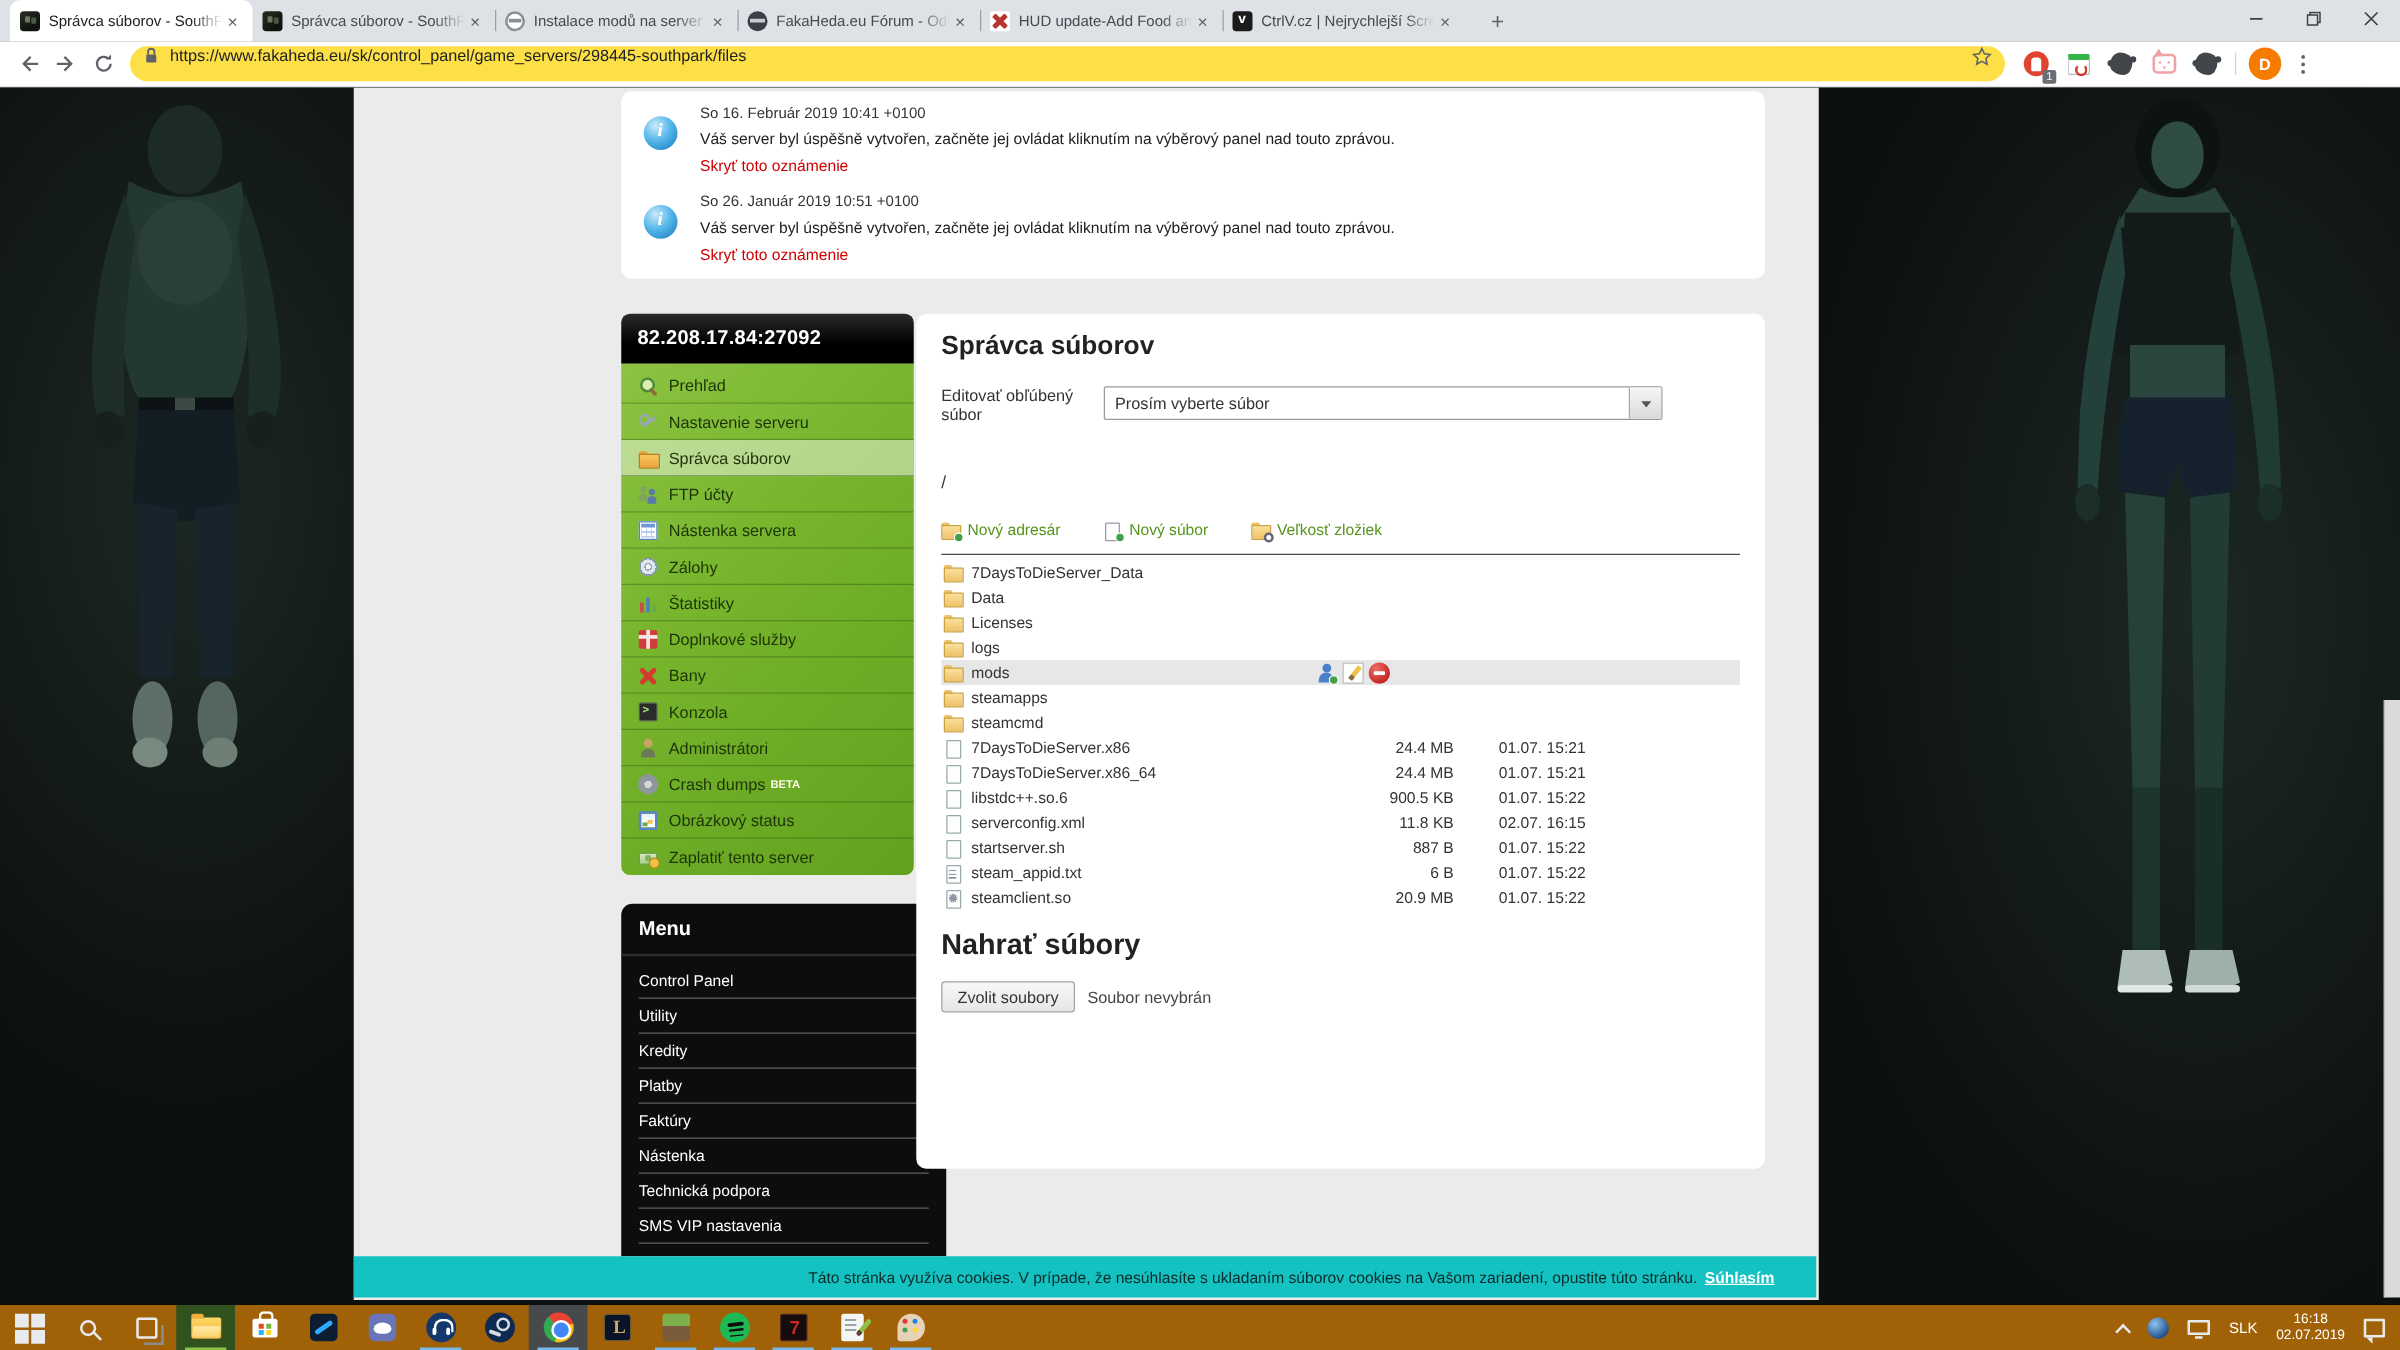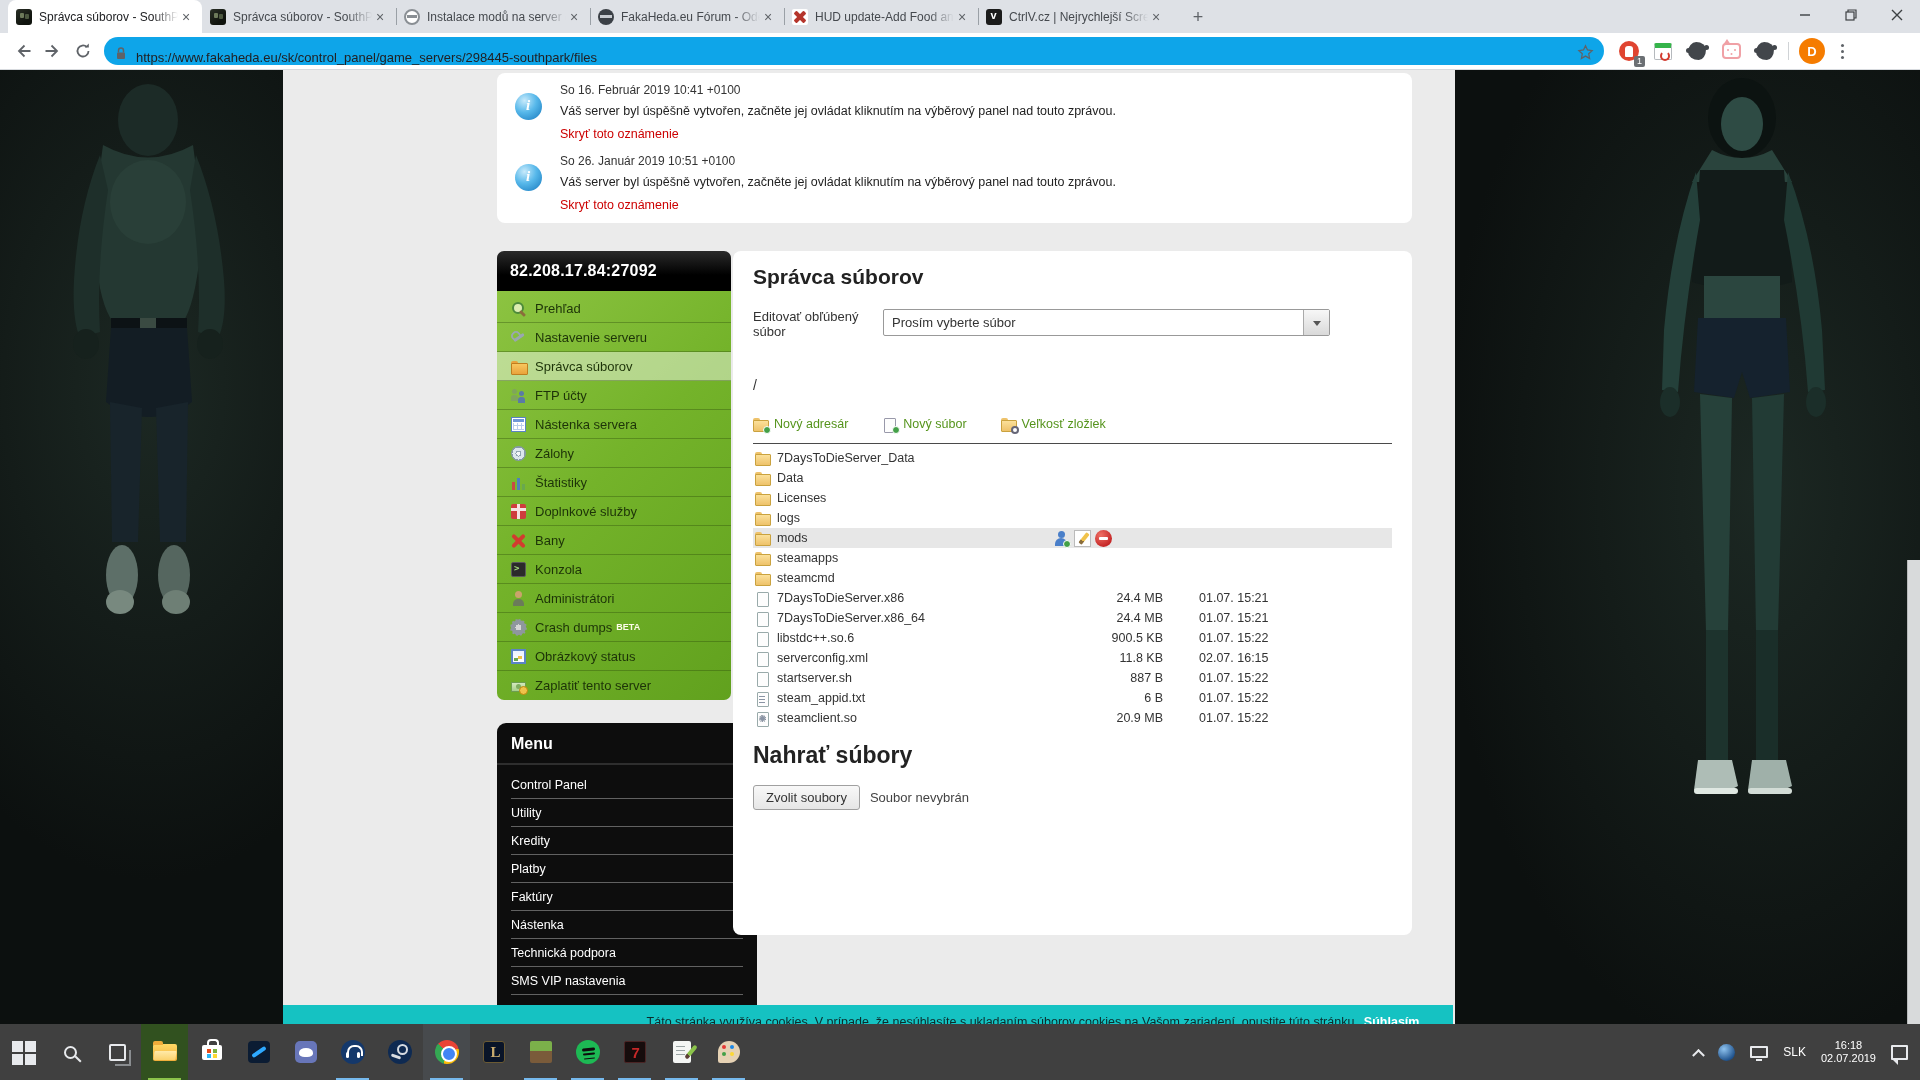--- a/index.html
+++ b/index.html
@@ -33,22 +33,22 @@
   .new-tab{position:absolute;left:1186px;top:5px;width:24px;height:24px;border-radius:50%;
     display:flex;align-items:center;justify-content:center;color:#5f6368;font-size:18px}
   .new-tab::after{content:'+'}
   .win-controls{position:absolute;right:0;top:0;height:33px;display:flex}
   .wc{width:46px;height:30px;display:flex;align-items:center;justify-content:center;color:#3c4043}
 
   
   .toolbar{position:absolute;left:0;top:33px;width:100%;height:37px;background:#fff;
     display:flex;align-items:center;padding:0 8px;border-bottom:1px solid #d7dade}
   .navbtn{width:30px;height:30px;display:flex;align-items:center;justify-content:center;flex:none;border-radius:50%}
-  .omnibox{width:1500px;height:28px;margin-left:6px;border-radius:14px;background:#0ea5e9;
-    display:flex;align-items:flex-end;padding:0 10px;flex:none}
+  .omnibox{width:1500px;height:28px;margin-left:6px;border-radius:14px;background:#fde047;
+    display:flex;align-items:flex-start;padding:0 10px;flex:none}
   .url-text{font-size:13px;color:#202124;margin-left:8px;flex:1;white-space:nowrap;overflow:hidden}
   .ext-row{display:flex;align-items:center;margin-left:8px}
   .ext{width:26px;height:26px;margin:0 4px;position:relative;display:flex;align-items:center;justify-content:center}
   .ext .gl{position:relative}
   .ext-adblock .gl{width:20px;height:20px;border-radius:50%;background:#e04430}
   .ext-adblock .gl::after{content:'';position:absolute;left:6px;top:5px;width:8px;height:11px;background:#fff;border-radius:3px 3px 1px 1px}
   .ext-badge{position:absolute;right:-3px;bottom:-3px;min-width:11px;height:11px;background:#6b6f73;color:#fff;
     font-size:9px;line-height:11px;text-align:center;border-radius:2px;padding:0 2px}
   .ext-box .gl{width:18px;height:17px;background:#fff;border:1px solid #b5b9bd;border-top:5px solid #35b44a;border-radius:2px}
   .ext-box .gl::after{content:'';position:absolute;left:5px;top:3px;width:6px;height:6px;border-radius:50%;border:2px solid #d23b2f;border-top-color:transparent}
@@ -186,21 +186,21 @@
   .upload-btn{font-size:13px;color:#333;padding:4px 12px;border:1px solid #a0a0a0;border-radius:3px;
     background:linear-gradient(#f8f8f8,#e6e6e6);cursor:pointer}
   .upload-status{font-size:13px;color:#444;margin-left:10px}
 
   
   .cookie{position:absolute;left:283px;top:935px;width:1170px;height:33px;background:#15c2c2;z-index:5;
     display:flex;align-items:center;justify-content:center;padding-left:330px;font-size:12.5px;color:#0c2b2b}
   .cookie-accept{color:#fff;font-weight:bold;text-decoration:underline;margin-left:6px;cursor:pointer}
 
   
-  .taskbar{position:absolute;left:0;bottom:0;width:100%;height:56px;background:#404040;display:flex;align-items:stretch;z-index:10}
+  .taskbar{position:absolute;left:0;bottom:0;width:100%;height:36px;background:#a16207;display:flex;align-items:stretch;z-index:10}
   .tb{width:47px;position:relative;display:flex;align-items:center;justify-content:center;cursor:pointer}
   .tb.running::after{content:'';position:absolute;left:7px;right:7px;bottom:0;height:2px;background:#76b9ed}
   .tb.running-green{background:#31511f}
   .tb.running-green::after{content:'';position:absolute;left:7px;right:7px;bottom:0;height:2px;background:#8bc34a}
   .tb.active{background:#474a4d}
   .tb .gl{position:relative;display:block}
   .tb-win .gl{width:11px;height:11px;background:#e8eaed;box-shadow:13px 0 #e8eaed,0 13px #e8eaed,13px 13px #e8eaed;margin:-12px 12px 12px -12px;transform:translate(6px,6px)}
   .tb-search .gl{width:13px;height:13px;border:2px solid #e8eaed;border-radius:50%}
   .tb-search .gl::after{content:'';position:absolute;width:2px;height:8px;background:#e8eaed;transform:rotate(-45deg);right:-4px;bottom:-6px}
   .tb-taskview .gl{width:17px;height:17px;border:2px solid #e8eaed;border-radius:2px}

